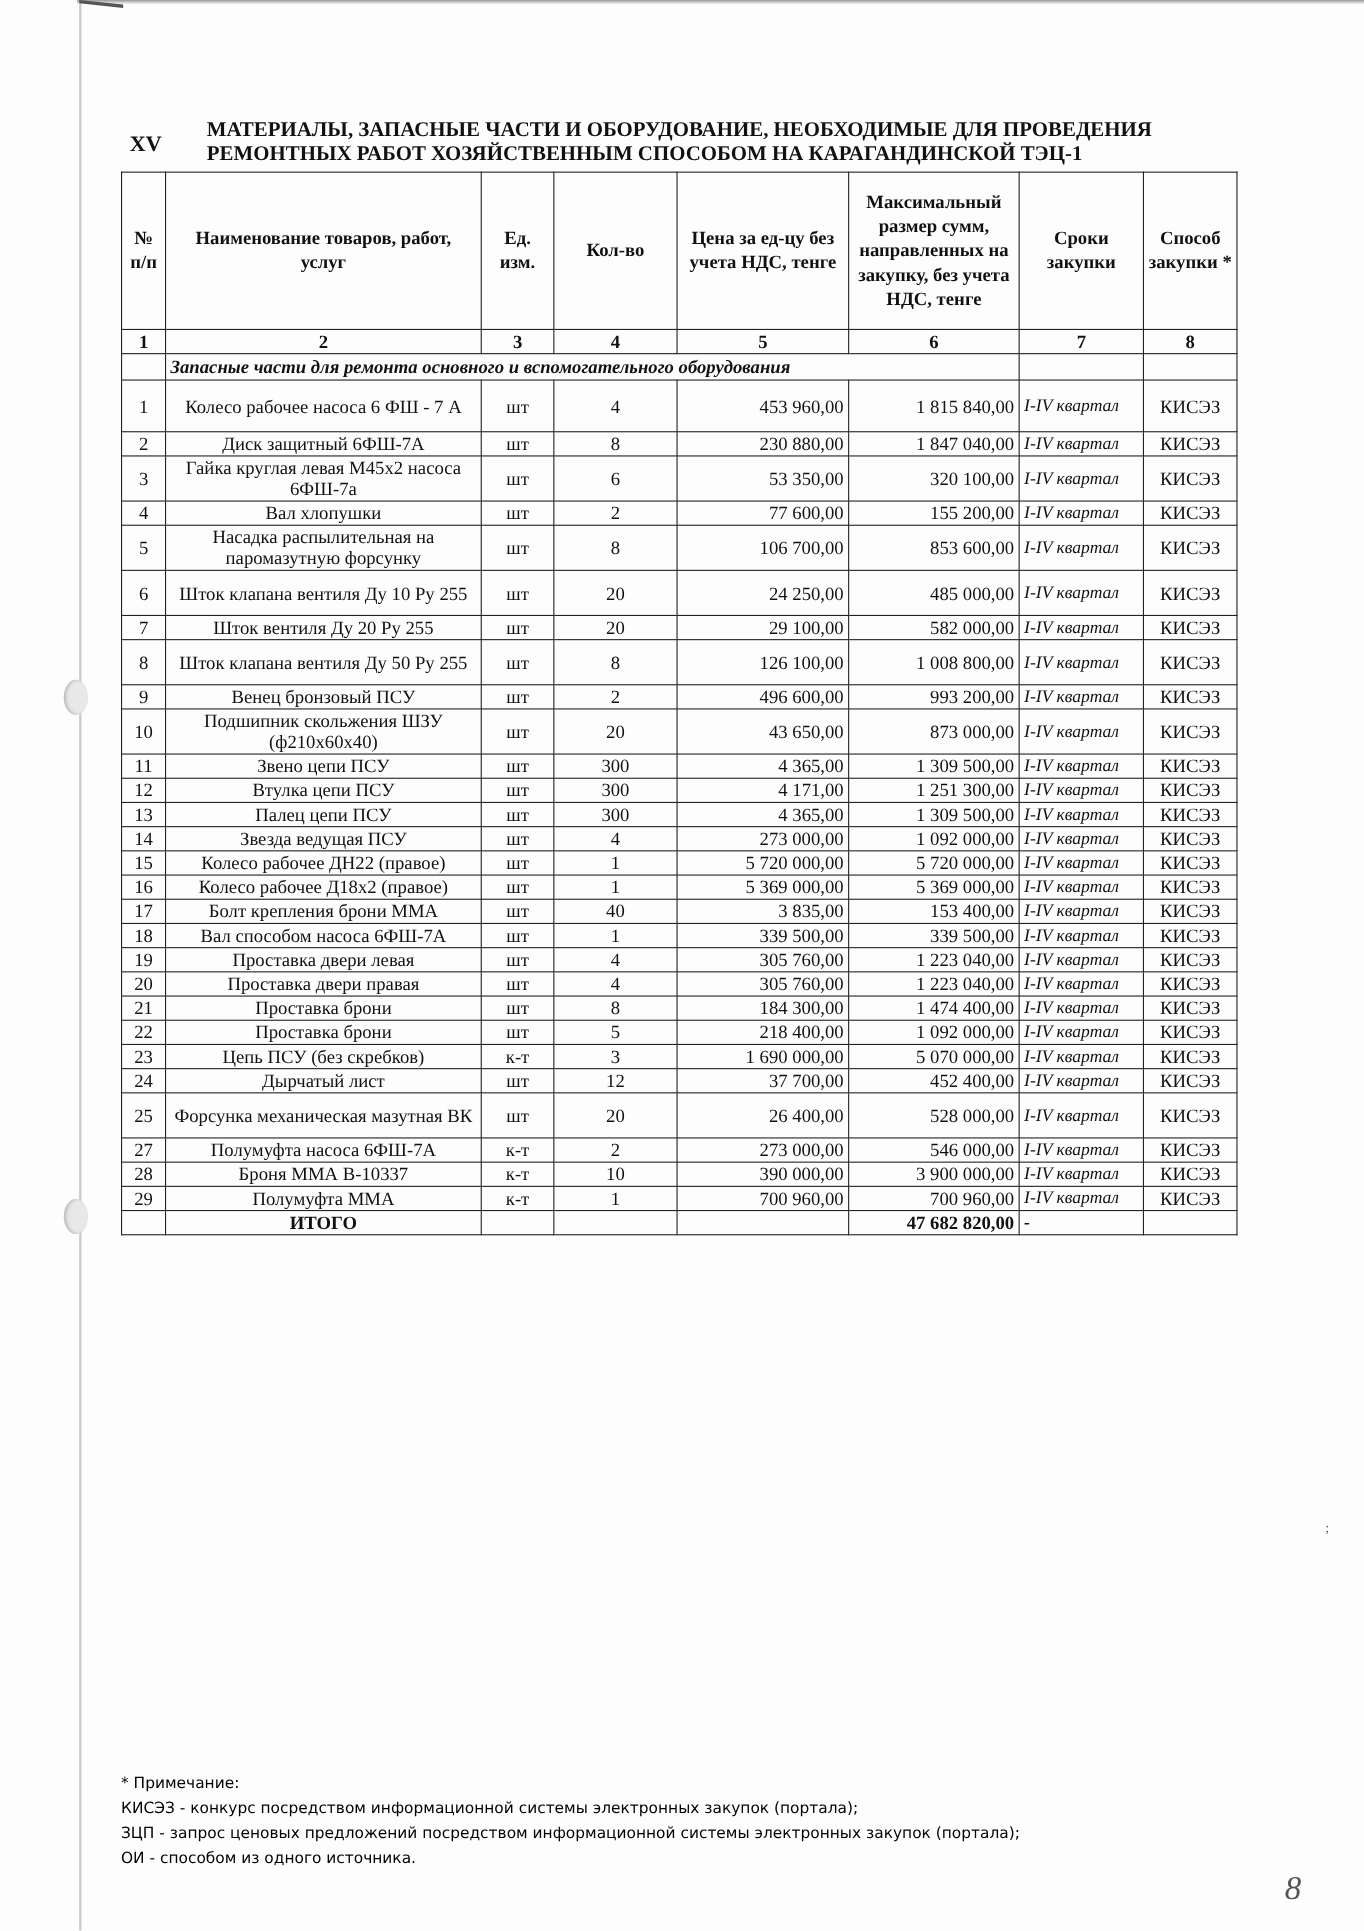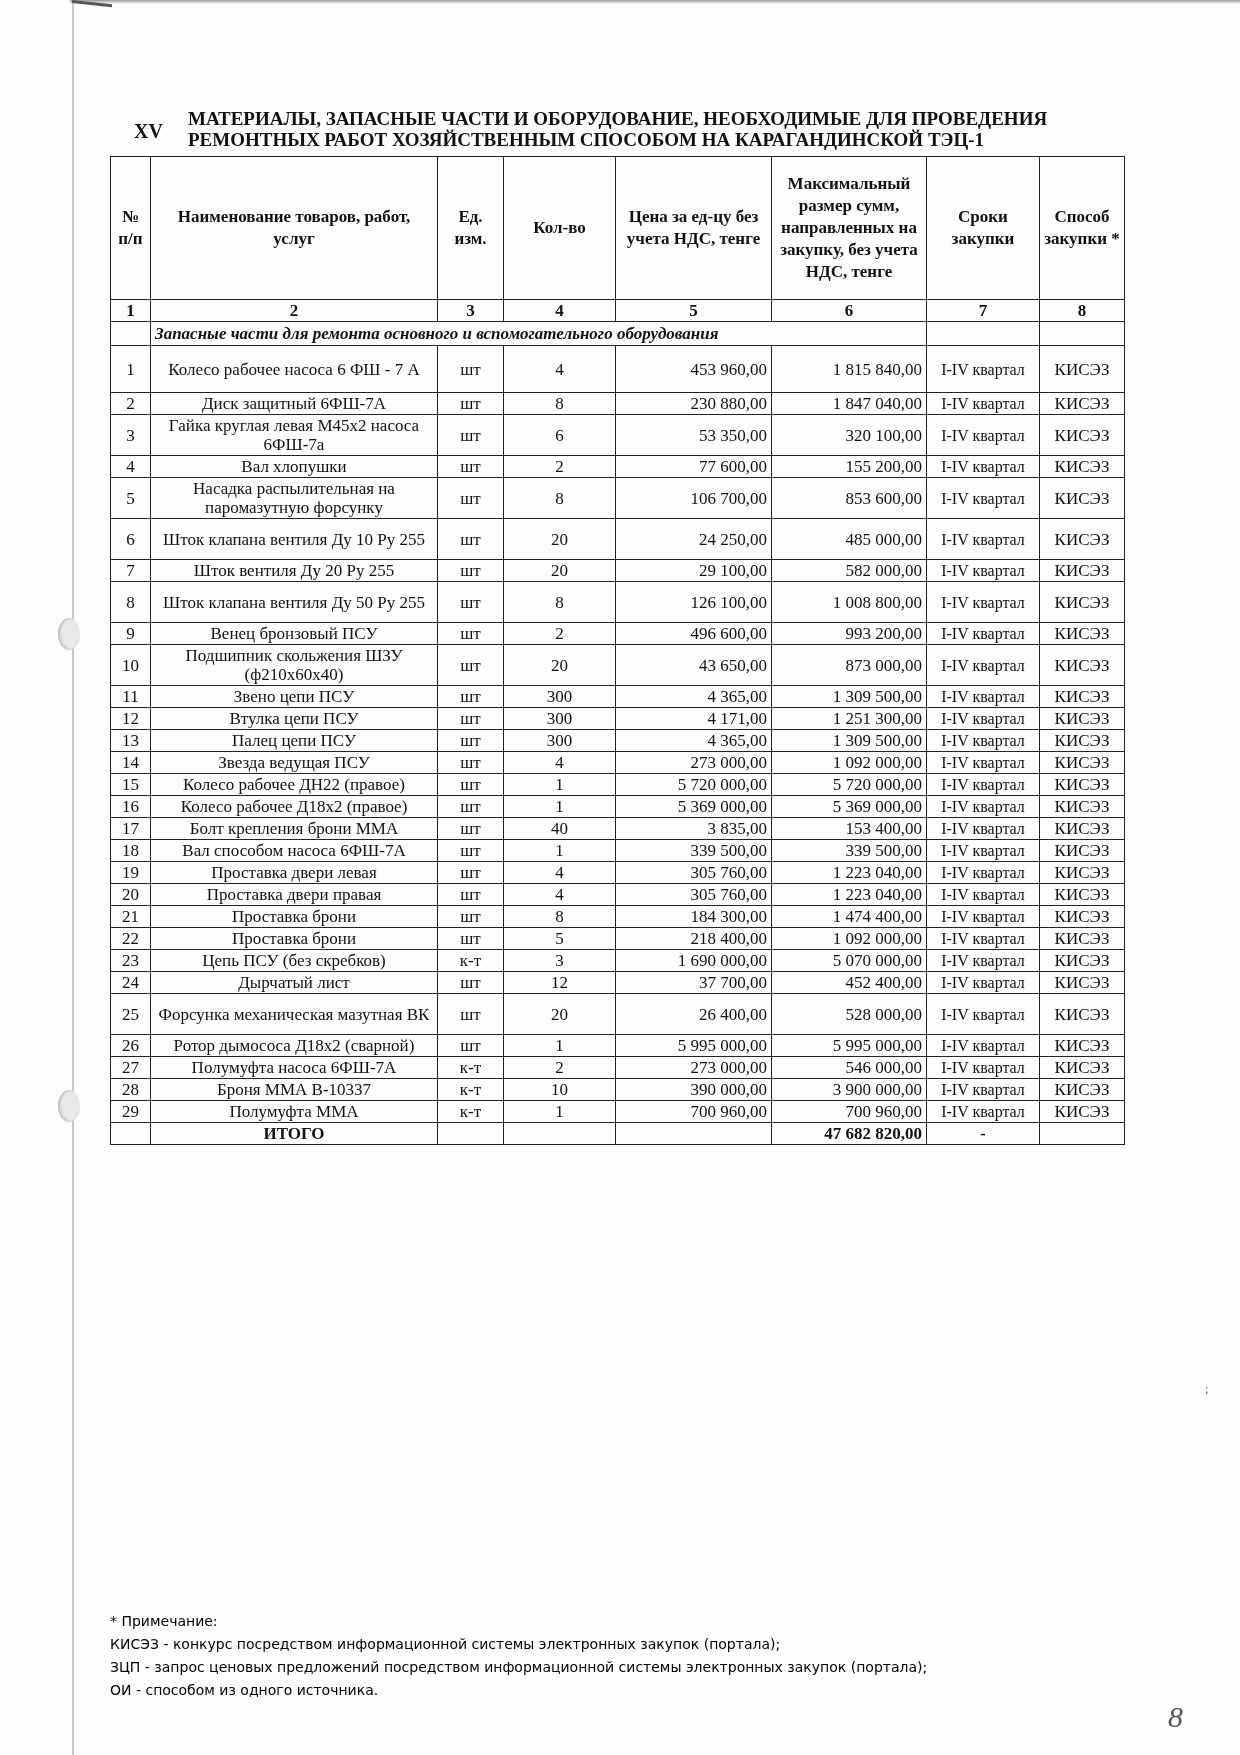--- a/index.html
+++ b/index.html
@@ -5,32 +5,32 @@
   html, body { margin: 0; padding: 0; }
   body {
     width: 1240px; height: 1755px; background: #fdfdfd; position: relative; overflow: hidden;
     font-family: "Liberation Serif", serif; color: #111;
   }
   .scan-edge-top { position: absolute; left: 70px; top: 0; width: 1170px; height: 4px; background: linear-gradient(#9a9a9a, #fdfdfd); }
   .scan-edge-left { position: absolute; left: 72px; top: 0; width: 2px; height: 1755px; background: #c8c8c8; }
   .scan-corner { position: absolute; left: 72px; top: 0; width: 40px; height: 10px; border-top: 3px solid #555; transform: skewY(6deg); transform-origin: left top; }
   .punch-hole { position: absolute; left: 58px; width: 22px; height: 32px; border-radius: 50%; background: #e8e8e8; box-shadow: inset 2px 0 3px #bbb; }
   .title-block { position: absolute; left: 118px; top: 108px; width: 900px; }
-  .section-num { position: absolute; left: 16px; top: 12px; font-size: 20px; font-weight: bold; }
+  .section-num { position: absolute; left: 0; top: 12px; font-size: 20px; font-weight: bold; }
   .title { position: absolute; left: 70px; top: 0; font-size: 19px; font-weight: bold; line-height: 21px; white-space: nowrap; }
   table.main { position: absolute; left: 110px; top: 156px; border-collapse: collapse; width: 1014px; table-layout: fixed; }
   table.main td, table.main th { border: 1.5px solid #222; padding: 0 4px; font-size: 17px; line-height: 19px; vertical-align: middle; }
   table.main th { font-weight: bold; text-align: center; font-size: 17px; line-height: 22px; height: 142px; }
   .colnum td { text-align: center; font-weight: bold; height: 21px; }
   .c-num { text-align: center; }
   .c-name { text-align: center; }
   .c-unit { text-align: center; }
   .c-qty { text-align: center; }
   .c-price, .c-sum { text-align: right; }
-  .c-term { text-align: center; white-space: nowrap; font-size: 16px !important; }
+  .c-term { white-space: nowrap; font-size: 16px !important; font-style: italic; }
   .c-method { text-align: center; font-family: Liberation Serif, serif; }
   tr.item td { height: 21px; }
   tr.item.tall td { height: 40px; }
   tr.item.first td { height: 46px; }
   tr.section td { height: 23px; font-weight: bold; font-style: italic; }
   tr.total td { height: 21px; font-weight: bold; }
   .notes { position: absolute; left: 110px; top: 1610px; font-family: "DejaVu Sans", sans-serif; font-size: 14px; line-height: 23px; color: #000000; }
   .page-mark { position: absolute; left: 1168px; top: 1700px; font-size: 30px; font-style: italic; color: #555; }
   .stray-mark { position: absolute; left: 1205px; top: 1382px; font-size: 12px; color: #555; }
 </style>
@@ -335,30 +335,20 @@
         <td class="c-num">25</td>
         <td class="c-name">Форсунка механическая мазутная ВК</td>
         <td class="c-unit">шт</td>
         <td class="c-qty">20</td>
         <td class="c-price">26 400,00</td>
         <td class="c-sum">528 000,00</td>
         <td class="c-term">I-IV квартал</td>
         <td class="c-method">КИСЭЗ</td>
       </tr>
       <tr class="item">
-        <td class="c-num">26</td>
-        <td class="c-name">Ротор дымососа Д18х2 (сварной)</td>
-        <td class="c-unit">шт</td>
-        <td class="c-qty">1</td>
-        <td class="c-price">5 995 000,00</td>
-        <td class="c-sum">5 995 000,00</td>
-        <td class="c-term">I-IV квартал</td>
-        <td class="c-method">КИСЭЗ</td>
-      </tr>
-      <tr class="item">
         <td class="c-num">27</td>
         <td class="c-name">Полумуфта насоса 6ФШ-7А</td>
         <td class="c-unit">к-т</td>
         <td class="c-qty">2</td>
         <td class="c-price">273 000,00</td>
         <td class="c-sum">546 000,00</td>
         <td class="c-term">I-IV квартал</td>
         <td class="c-method">КИСЭЗ</td>
       </tr>
       <tr class="item">

